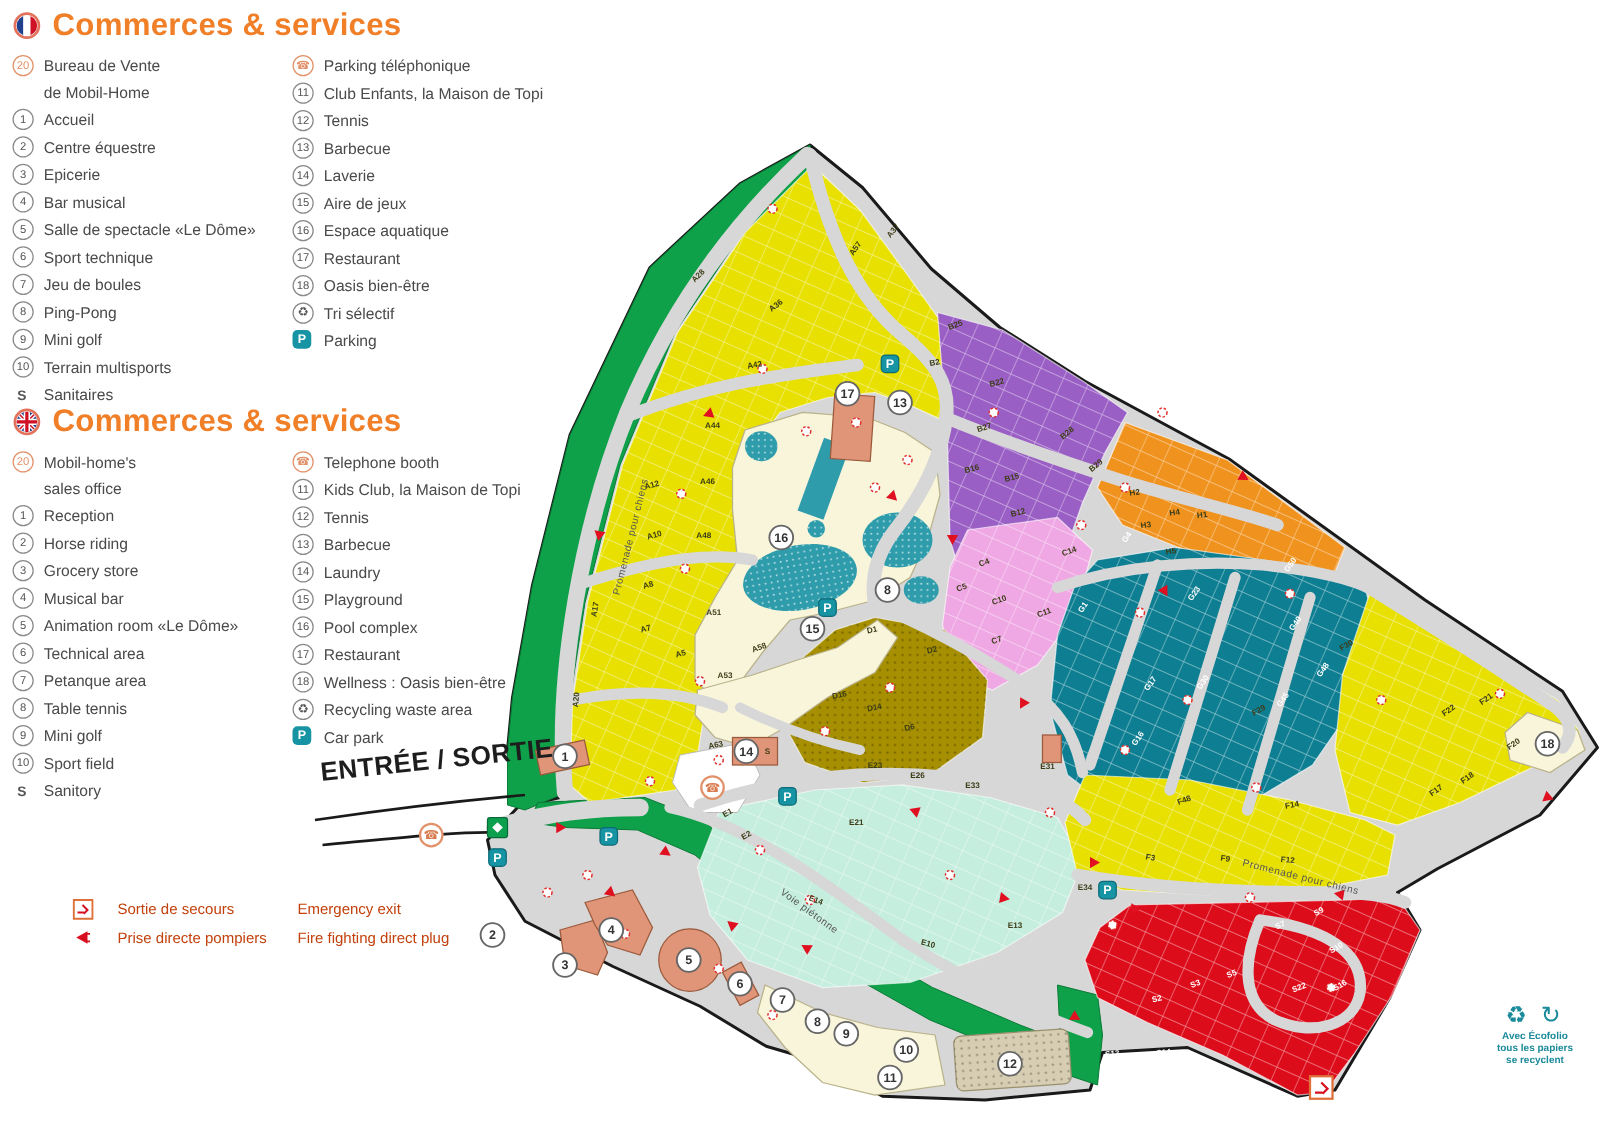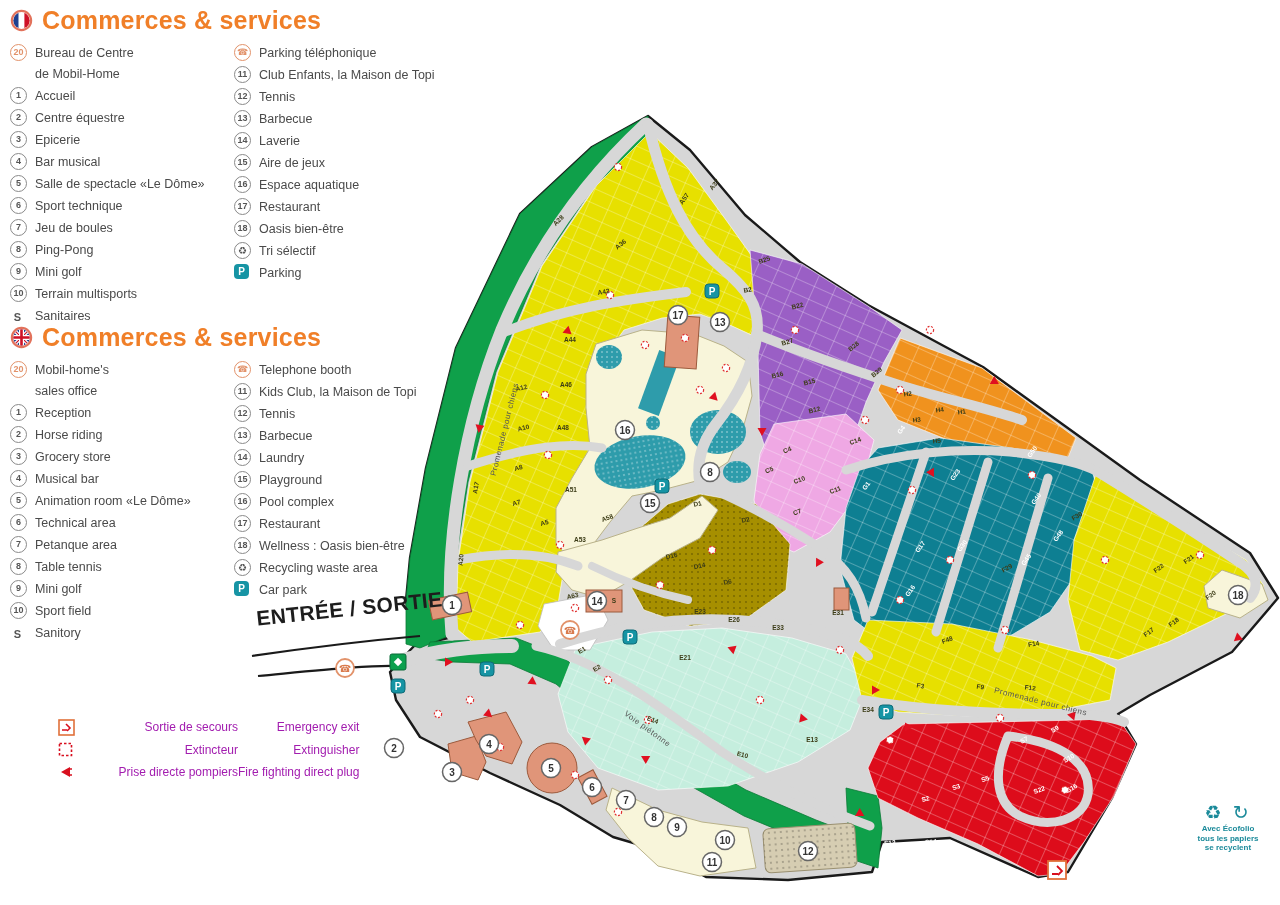--- a/index.html
+++ b/index.html
@@ -8,30 +8,30 @@
   .legend{position:absolute;z-index:2;}
   .legend-fr{left:10px;top:6px;width:456px;}
   .legend-en{left:10px;top:323px;width:456px;}
   .legend header{display:flex;align-items:center;gap:9px;margin-bottom:7px;}
   .legend h1{font-size:25px;color:#f07f28;margin:0;font-weight:bold;letter-spacing:.2px;}
   .cols{display:flex;}
   .col{list-style:none;margin:0;padding:0;width:224px;}
   .col li{display:flex;gap:7px;font-size:12.5px;color:#4a4a4a;line-height:21px;align-items:flex-start;}
   .col .lbl{white-space:pre-line;padding-top:1px;}
   .ic{width:18px;flex:none;display:flex;justify-content:flex-start;padding-top:2px;}
-  .cnum{display:inline-flex;width:15px;height:15px;border:1.4px solid #8a8a8a;border-radius:50%;align-items:center;justify-content:center;font-size:9px;font-weight:bold;color:#555;flex:none;background:#fff;}
+  .cnum{display:inline-flex;width:15px;height:15px;border:1.4px solid #8a8a8a;border-radius:50%;align-items:center;justify-content:center;font-size:9px;font-weight:normal;color:#555;flex:none;background:#fff;}
   .cnum.sales{border-color:#e2926a;color:#e2926a;}
   .sletter{width:15px;text-align:center;font-weight:bold;color:#555;font-size:11px;}
   .cphone{display:inline-flex;width:15px;height:15px;border:1.5px solid #e2926a;border-radius:50%;align-items:center;justify-content:center;font-size:9px;color:#e2926a;}
   .crec{display:inline-flex;width:15px;height:15px;border:1.3px solid #888;border-radius:50%;align-items:center;justify-content:center;font-size:10px;color:#555;}
   .cpark{display:inline-flex;width:15px;height:15px;background:#1694a4;color:#fff;border-radius:4px;align-items:center;justify-content:center;font-weight:bold;font-size:10px;}
   .entrance{position:absolute;left:256px;top:597px;z-index:2;font-size:21px;font-weight:bold;color:#1d1d1d;letter-spacing:.4px;transform:rotate(-6deg);white-space:nowrap;}
   .safety{position:absolute;left:58px;top:716px;z-index:2;}
   .safety ul{list-style:none;margin:0;padding:0;}
-  .safety li{display:grid;grid-template-columns:36px 144px auto;align-items:center;height:22.4px;font-size:12px;color:#a21caf;text-align:right;}
+  .safety li{display:grid;grid-template-columns:36px 144px auto;align-items:center;height:22.4px;font-size:12px;color:#c2410c;}
   .safety .sic{display:flex;align-items:center;}
   .eco{position:absolute;left:1182px;top:802px;width:92px;z-index:2;text-align:center;color:#1b8a9a;}
   .eco .glyphs{font-size:19px;line-height:22px;letter-spacing:3px;}
   .eco .l{font-size:8px;line-height:9.5px;font-weight:bold;}
 </style>
 </head>
 <body>
 
 <div class="canvas">
 
@@ -395,21 +395,21 @@
         <circle cx="11.5" cy="11.5" r="9.6" fill="none" stroke="#e2725b" stroke-width="2.2"></circle>
       </svg>
       <h1>Commerces &amp; services</h1>
     </header>
     <div class="cols">
       <ul class="col" id="fr-col1">
           <li>
             <span class="ic">
               <span class="cnum sales">20</span>
             </span>
-            <span class="lbl">Bureau de Centre
+            <span class="lbl">Bureau de Vente
 de Mobil-Home</span>
           </li>
           <li>
             <span class="ic">
               <span class="cnum">1</span>
             </span>
             <span class="lbl">Accueil</span>
           </li>
           <li>
             <span class="ic">
@@ -716,29 +716,20 @@
             <svg width="17" height="17">
               <rect x="1" y="1" width="15" height="15" fill="#fff" stroke="#e0703a" stroke-width="1.6"></rect>
               <path d="M4,11 h5 M8,5 l4,4 -3,3" stroke="#d80f1e" stroke-width="1.6" fill="none"></path>
             </svg>
           </span>
           <span>Sortie de secours</span>
           <span>Emergency exit</span>
         </li>
         <li>
           <span class="sic">
-            <svg width="15" height="15">
-              <rect x="1.5" y="1.5" width="12" height="12" fill="#fff" stroke="#d80f1e" stroke-width="1.6" stroke-dasharray="2.5,2"></rect>
-            </svg>
-          </span>
-          <span>Extincteur</span>
-          <span>Extinguisher</span>
-        </li>
-        <li>
-          <span class="sic">
             <svg width="15" height="12">
               <path d="M12,1 L3,6 L12,11 Z" fill="#d80f1e"></path>
               <path d="M11,3 h3 M11,9 h3" stroke="#d80f1e" stroke-width="1.4"></path>
             </svg>
           </span>
           <span>Prise directe pompiers</span>
           <span>Fire fighting direct plug</span>
         </li>
       </ul>
   </section>

